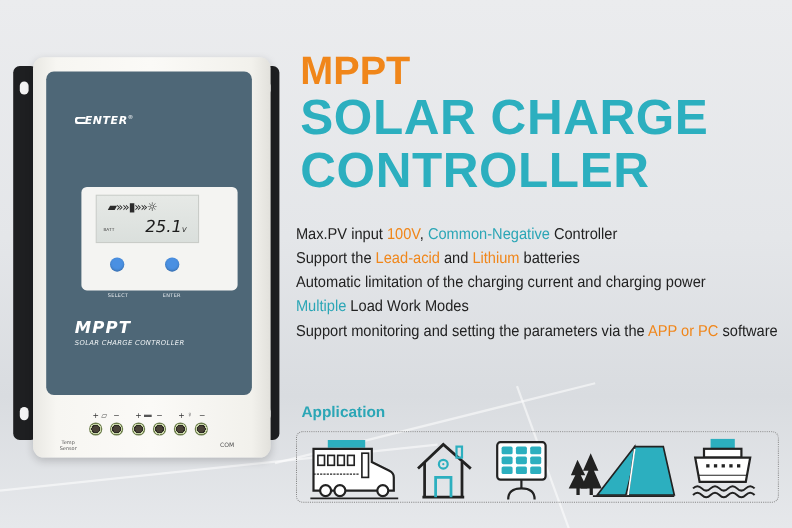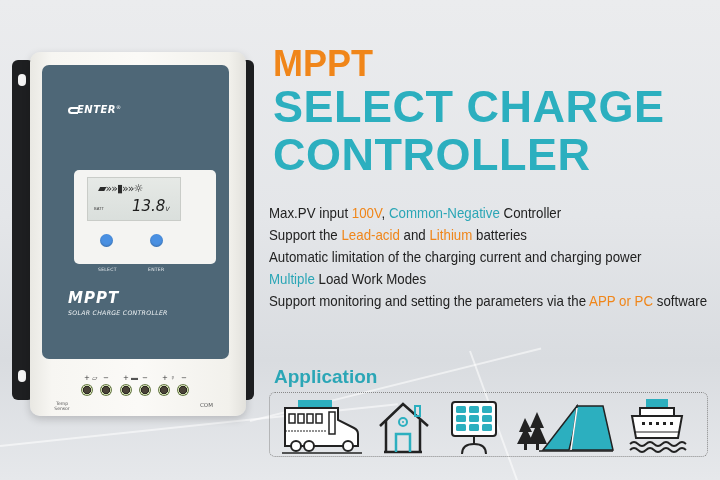--- a/index.html
+++ b/index.html
@@ -54,21 +54,21 @@
   .h-mppt { position: absolute; left: 273px; top: 44px; font-size: 36px; font-weight: bold; color: #f0861a; letter-spacing: 0px; line-height: 40px; }
   .h-line { position: absolute; left: 273px; font-size: 45px; font-weight: bold; color: #2cafbf; line-height: 46px; letter-spacing: 0.5px; }
 
   
   .features { position: absolute; left: 269px; top: 202px; width: 450px; }
   .feature { font-size: 14.3px; color: #222; line-height: 22px; height: 22px; white-space: nowrap; font-family: "Liberation Sans", sans-serif; transform: scaleX(0.93); transform-origin: left; }
   .hl-orange { color: #f0861a; }
   .hl-teal { color: #2ba6b6; }
 
   
-  .app-title { position: absolute; left: 274px; top: 366px; font-size: 19px; font-weight: bold; color: #2ba6b6; }
+  .app-title { position: absolute; left: 274px; top: 366px; font-size: 14px; font-weight: bold; color: #2ba6b6; }
   .app-box { position: absolute; left: 269px; top: 392px; width: 439px; height: 65px; border: 1.5px dotted #888; border-radius: 6px; }
   .app-icon { position: absolute; top: 398px; height: 58px; }
 </style>
 </head>
 <body>
 
 <div class="bg-line" style="left:250px;top:420px;width:300px;transform:rotate(-14deg);"></div>
 <div class="bg-line" style="left:0px;top:445px;width:400px;transform:rotate(-6deg);"></div>
 <div class="bg-line" style="left:470px;top:350px;width:200px;transform:rotate(70deg);"></div>
 
@@ -90,21 +90,21 @@
 </div>
 
 <div class="panel" style="left:74px;top:170px;"></div>
 
 <div class="lcd">
   <div class="icons">
     <span>▰</span><span>»»</span><span>▮</span><span>»»</span><span>☼</span>
   </div>
   <div class="batt-label">BATT</div>
   <div class="reading">
-    <span>13.8</span><span class="unit">V</span>
+    <span>25.1</span><span class="unit">V</span>
   </div>
 </div>
 
 <div class="btn-round" style="left:100px;top:234px;"></div>
 <div class="btn-round" style="left:150px;top:234px;"></div>
 <div class="btn-label" style="left:98px;top:267px;">SELECT</div>
 <div class="btn-label" style="left:148px;top:267px;">ENTER</div>
 
 <div class="mppt-dev" style="left:68px;">MPPT</div>
 <div class="mppt-sub" style="left:68px;">SOLAR CHARGE CONTROLLER</div>
@@ -123,21 +123,21 @@
 <div class="terminal" style="left:100px;"></div>
 <div class="terminal" style="left:120px;"></div>
 <div class="terminal" style="left:139px;"></div>
 <div class="terminal" style="left:158px;"></div>
 <div class="terminal" style="left:177px;"></div>
 
 <div class="small-label" style="left:52px;top:401px;width:20px;">Temp Sensor</div>
 <div class="small-label" style="left:200px;top:403px;font-size:5.5px;">COM</div>
 
 <div class="h-mppt">MPPT</div>
-<div class="h-line" style="top:84px;">SELECT CHARGE</div>
+<div class="h-line" style="top:84px;">SOLAR CHARGE</div>
 <div class="h-line" style="top:132px;">CONTROLLER</div>
 
 <div class="features">
   <div class="feature">
     <span>Max.PV input </span><span class="hl-orange">100V</span><span>, </span><span class="hl-teal">Common-Negative</span><span> Controller</span>
   </div>
   <div class="feature">
     <span>Support the </span><span class="hl-orange">Lead-acid</span><span> and </span><span class="hl-orange">Lithium</span><span> batteries</span>
   </div>
   <div class="feature">

